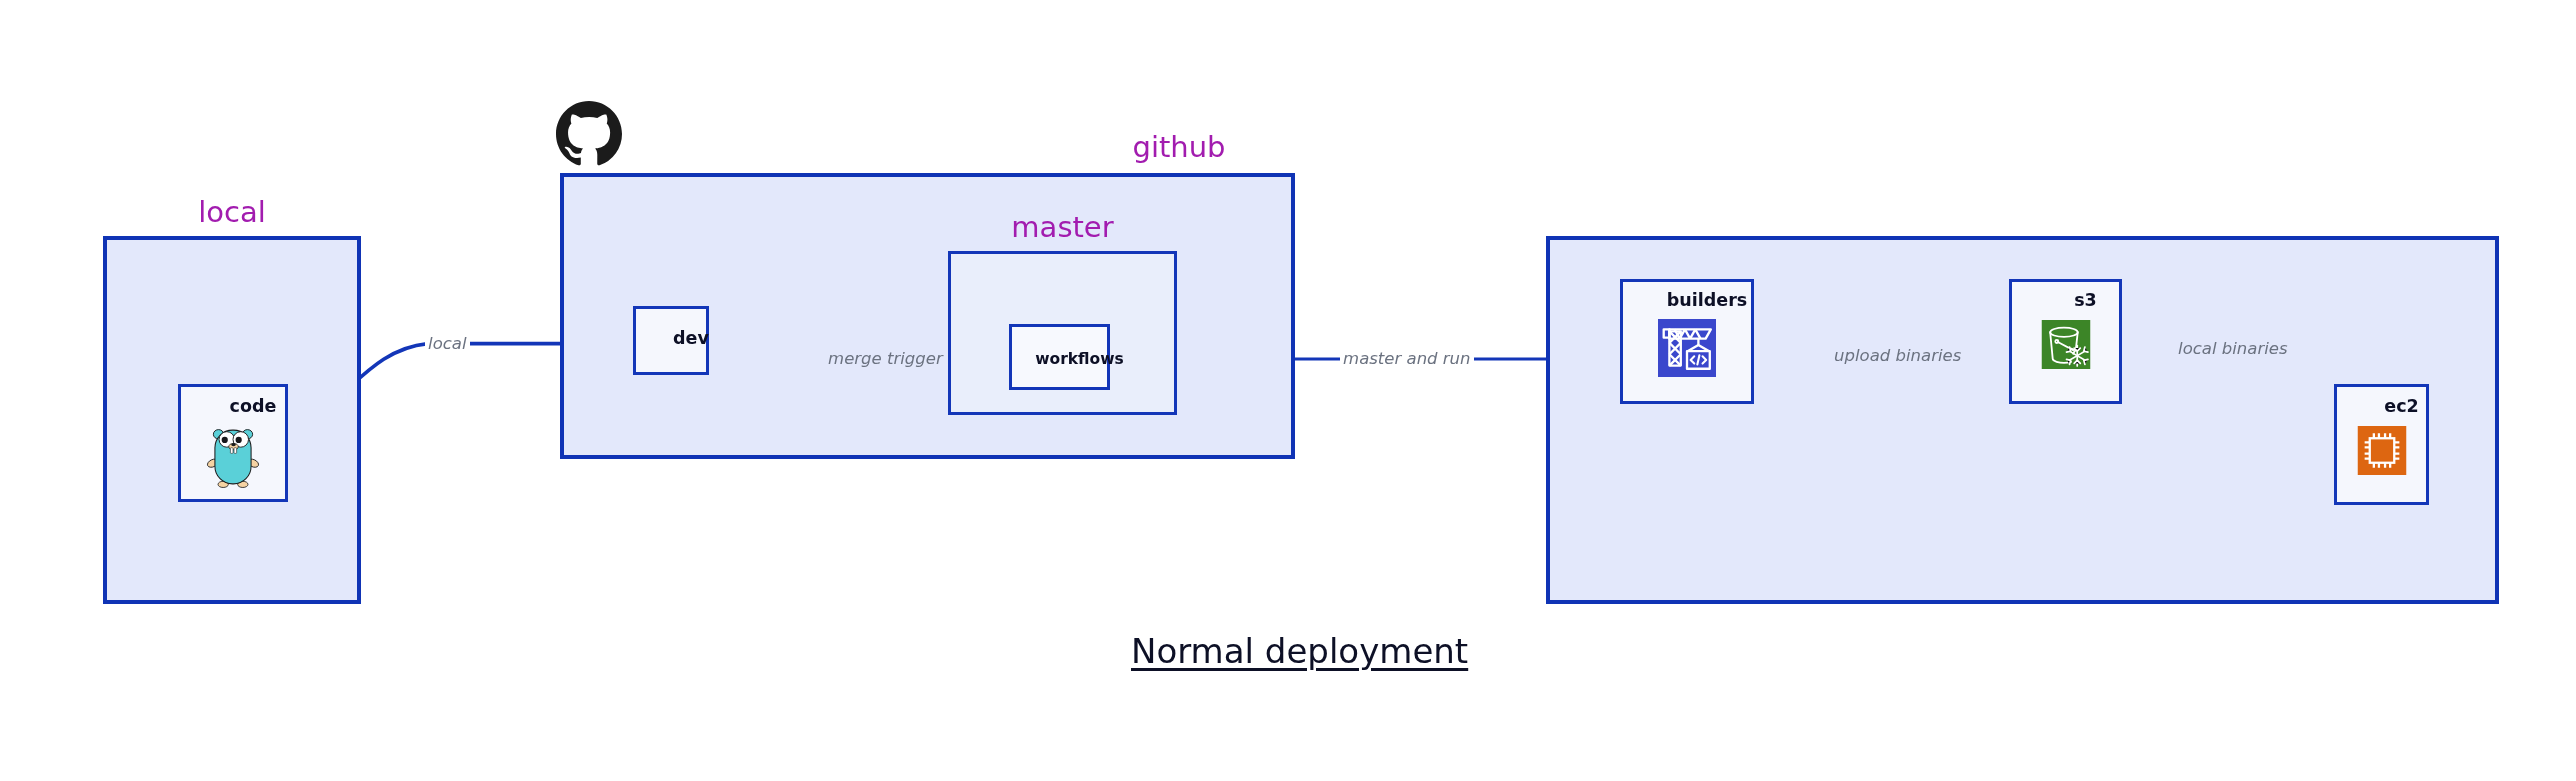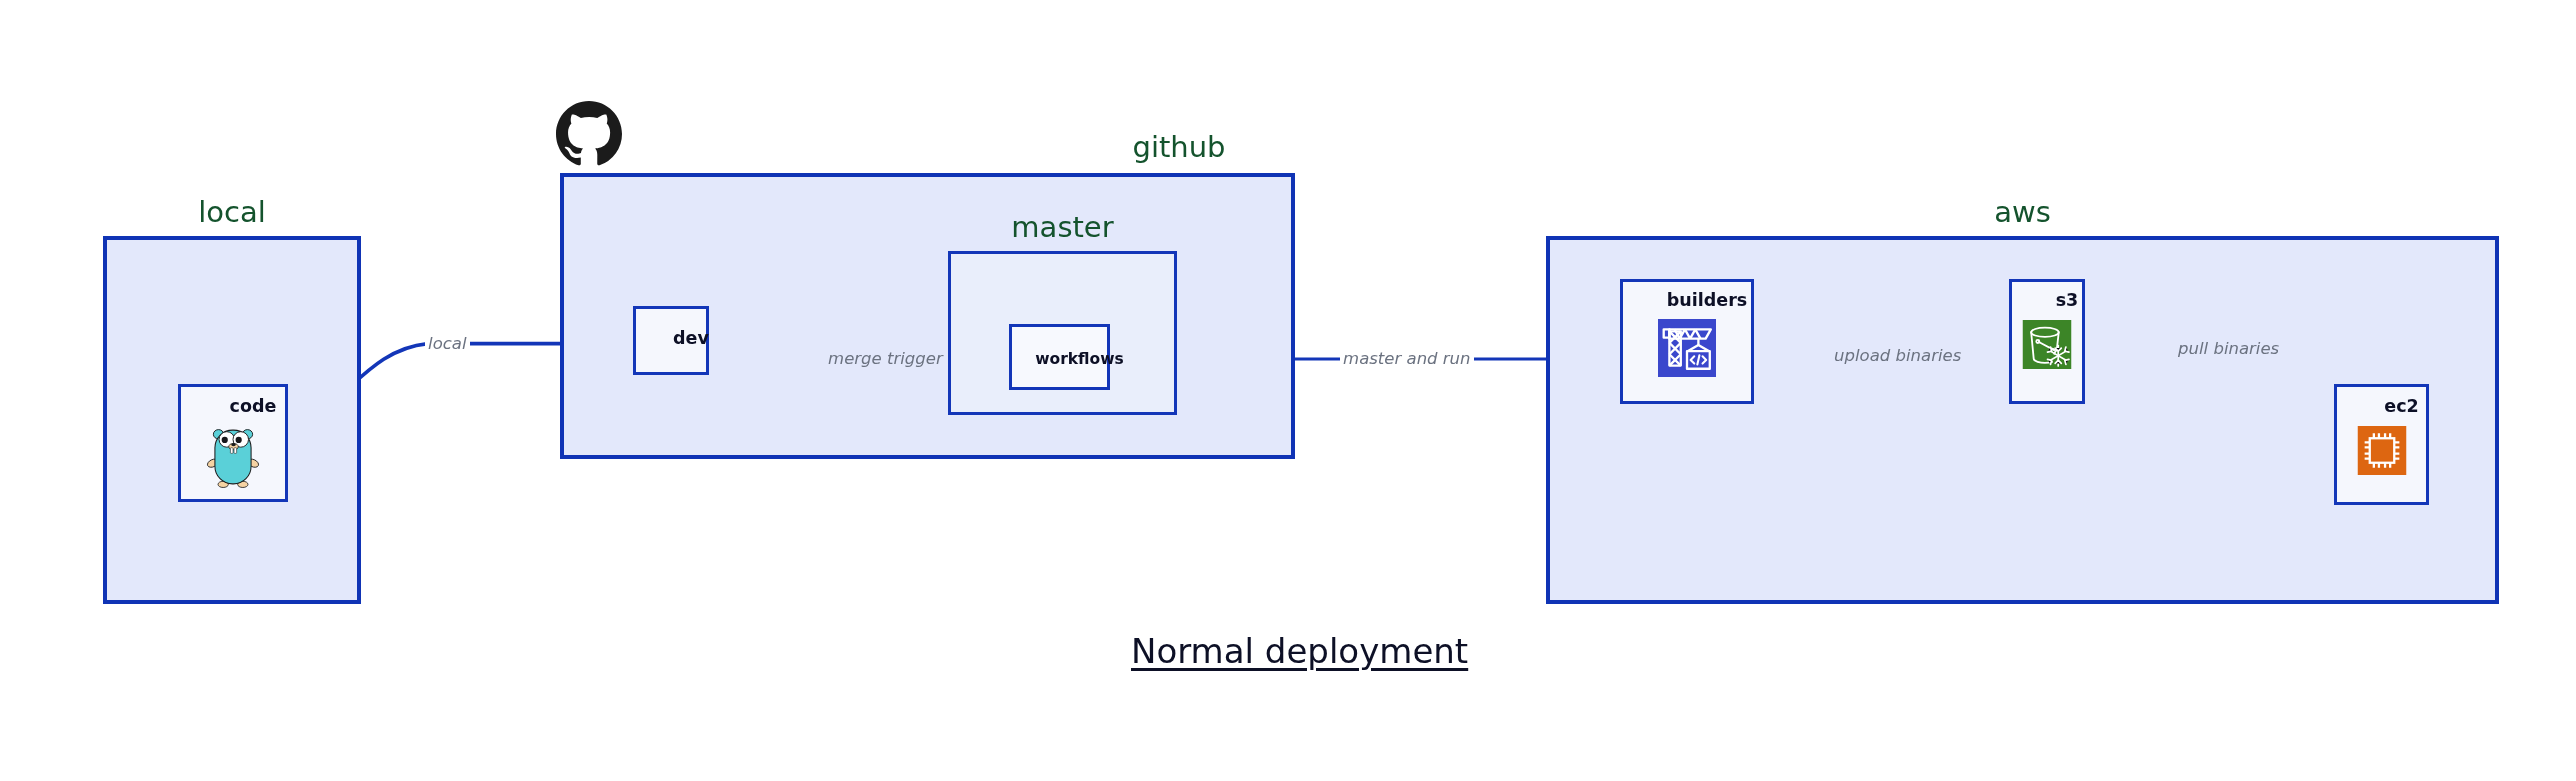--- a/index.html
+++ b/index.html
@@ -26,21 +26,21 @@
   .node-box.inner-light{background:#f5f7fd;}
   .sub-box{
     position:absolute;
     background:#e9eefb;
     border:3.6px solid #1336b8;
     box-sizing:border-box;
   }
 
   .group-label{
     position:absolute;
-    color:#14532d;
+    color:#a21caf;
     font-size:29px;
     font-weight:400;
     letter-spacing:0px;
     white-space:nowrap;
   }
   .node-label{
     position:absolute;
     color:#0d1026;
     font-size:17.5px;
     font-weight:700;
@@ -155,21 +155,20 @@
   </div>
 
   <div class="group-label" style="left:948px;top:210px;width:229px;text-align:center;">master</div>
 
   <div class="sub-box" style="left:948px;top:251px;width:229px;height:164px;"></div>
 
   <div class="node-box inner-light" style="left:1009px;top:324px;width:101px;height:66px;background:#f7f9fe;">
     <div class="node-label" style="top:23px;font-size:15.5px;">workflows</div>
   </div>
 
-  <div class="group-label" style="left:1546px;top:195px;width:953px;text-align:center;">aws</div>
 
   <div class="group-box" style="left:1546px;top:236px;width:953px;height:368px;"></div>
 
   <div class="node-box inner-light" style="left:1620px;top:279px;width:134px;height:125px;">
     <div class="node-label" style="top:8.2px;">builders</div>
     <div class="icon-wrap" style="left:50%;top:37px;transform:translateX(-50%);">
       <svg width="58" height="58" viewBox="0 0 112 112">
         <rect x="0" y="0" width="112" height="112" fill="#3a47cc"></rect>
         <g stroke="#ffffff" stroke-width="4.5" fill="none" stroke-linejoin="round">
 
@@ -188,21 +187,21 @@
         </g>
         <g stroke="#ffffff" stroke-width="4" fill="none" stroke-linecap="round" stroke-linejoin="round">
           <path d="M70,72 L63,79 L70,86"></path>
           <path d="M86,72 L93,79 L86,86"></path>
           <path d="M80,70 L76,88"></path>
         </g>
       </svg>
     </div>
   </div>
 
-  <div class="node-box inner-light" style="left:2009px;top:279px;width:76px;height:125px;">
+  <div class="node-box inner-light" style="left:2009px;top:279px;width:113px;height:125px;">
     <div class="node-label" style="top:8.2px;">s3</div>
     <div class="icon-wrap" style="left:50%;top:38px;transform:translateX(-50%);">
       <svg width="49" height="49" viewBox="0 0 96 96">
         <rect x="0" y="0" width="96" height="96" fill="#3c8527"></rect>
         <g stroke="#ffffff" stroke-width="3.6" fill="none" stroke-linecap="round" stroke-linejoin="round">
 
           <ellipse cx="44" cy="24" rx="27" ry="9"></ellipse>
           <path d="M17,24 L22,76 C22,81 35,84 44,84 C49,84 54,83.4 58,82"></path>
           <path d="M71,24 L67,60"></path>
 
@@ -243,18 +242,18 @@
   </div>
 
   <div class="edge-label" style="left:425px;top:335px;">local</div>
 
   <div class="edge-label on-fill" style="left:825px;top:350px;background:#e3e8fb;">merge trigger</div>
 
   <div class="edge-label" style="left:1340px;top:350px;">master and run</div>
 
   <div class="edge-label on-fill" style="left:1831px;top:347px;background:#e3e8fb;">upload binaries</div>
 
-  <div class="edge-label on-fill" style="left:2175px;top:340px;background:#e3e8fb;">pull binaries</div>
+  <div class="edge-label on-fill" style="left:2175px;top:340px;background:#e3e8fb;">local binaries</div>
 
   <div class="diagram-title" style="left:1131px;top:631px;">Normal deployment</div>
 
 </div>
 
 
 </body></html>

